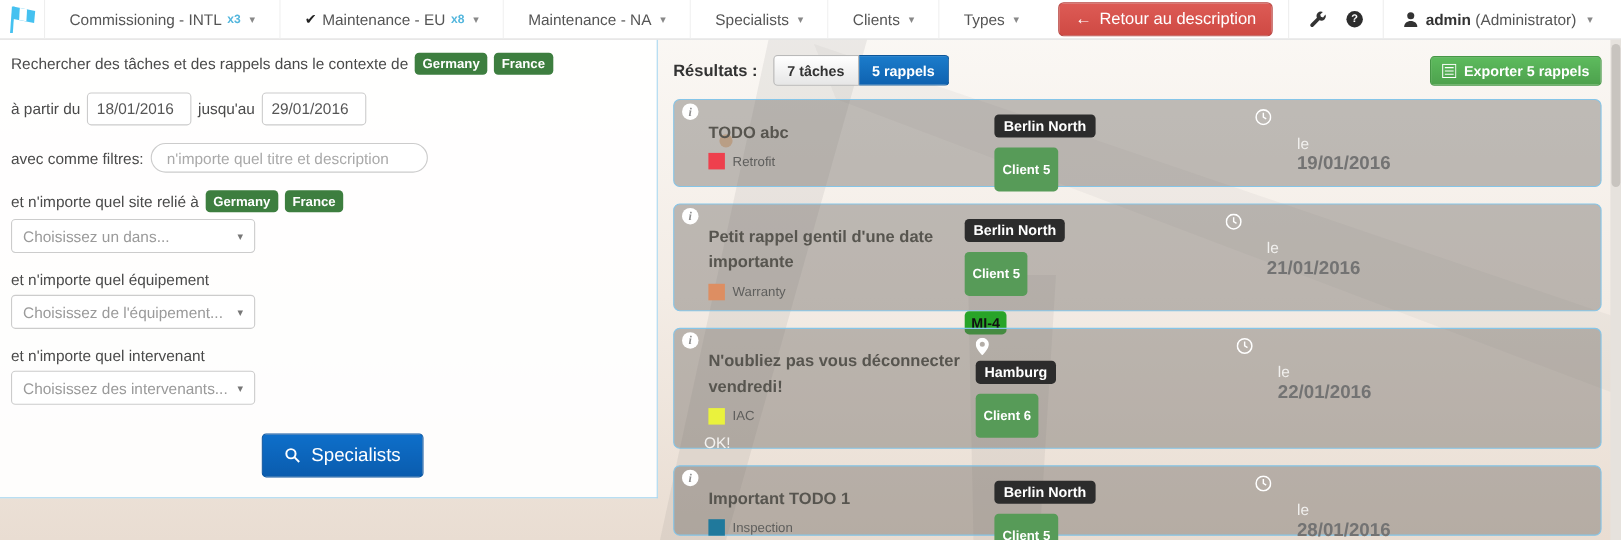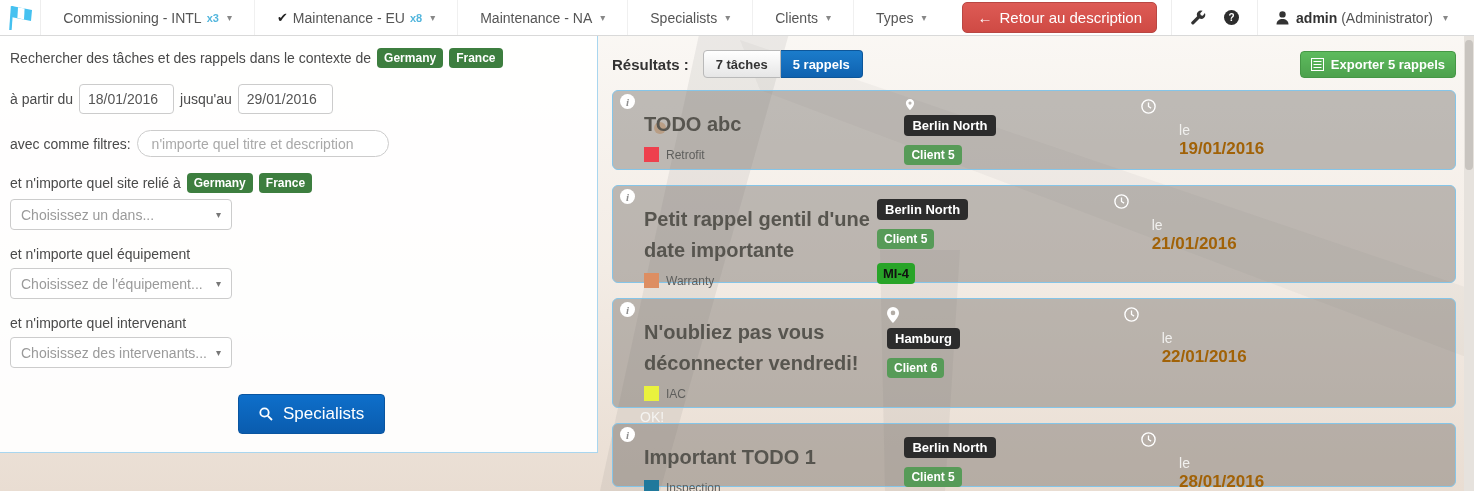--- a/index.html
+++ b/index.html
@@ -81,36 +81,36 @@
   .cards { display:flex; flex-direction:column; gap:15px; }
   .card { position:relative; border:1px solid #85c5e8; border-radius:6px;
     background:rgba(109,106,100,0.42); display:flex; padding:4px 12px 4px 14px; }
   .info-icon { position:absolute; top:3px; left:7px; width:15px; height:15px;
     border-radius:50%; background:#fff; color:#8f8f8f;
     font-family:"Liberation Serif", serif; font-style:italic; font-weight:bold;
     font-size:11px; display:flex; align-items:center; justify-content:center; cursor:pointer; }
   .c1 { width:34%; padding:14px 6px 6px 17px; }
   .c2 { width:29%; padding-top:4px; }
   .c3 { flex:1; padding-top:4px; position:relative; }
-  .card-title { font-size:20px; font-weight:bold; color:#57554f; line-height:1.55; }
+  .card-title { font-size:15px; font-weight:bold; color:#57554f; line-height:1.55; }
   .type-row { display:flex; align-items:center; gap:7px; margin-top:7px; }
   .type-sq { width:15px; height:15px; }
   .type-label { font-size:12px; color:#5e5e5c; }
   .card-desc { margin:8px 0 0 -4px; color:#f4f3f1; font-size:14px; }
   .badge { display:inline-block; border-radius:4px; font-weight:bold; }
   .badge.site { background:#2c2c2c; color:#fff; font-size:13px; padding:3px 8px;
     margin-top:5px; }
-  .badge.client { background:#579b58; color:#fff; font-size:12px; padding:3px 7px;
+  .badge.client { background:#579b58; color:#fff; font-size:12px; padding:13px 7px;
     margin-top:9px; }
   .badge.equip { background:#28a428; color:#111; font-size:13px; padding:3px 6px;
     margin-top:14px; }
   .badge-stack { display:flex; flex-direction:column; align-items:flex-start; }
   .date-block { margin:8px 0 0 38px; }
   .date-le { color:#f1f0ee; font-size:14px; }
-  .date-val { color:#a16207; font-size:17px; font-weight:bold; margin-top:1px; }
+  .date-val { color:#737373; font-size:17px; font-weight:bold; margin-top:1px; }
   .icon-top { display:block; }
   
   .scrollbar { position:absolute; right:0; top:36px; bottom:0; width:10px;
     background:#e6e2dd; z-index:3; }
   .scroll-thumb { position:absolute; top:4px; left:1px; width:8px; height:130px;
     background:#c8c4bf; border-radius:4px; }
   svg { display:block; }
 </style>
 </head>
 <body>

